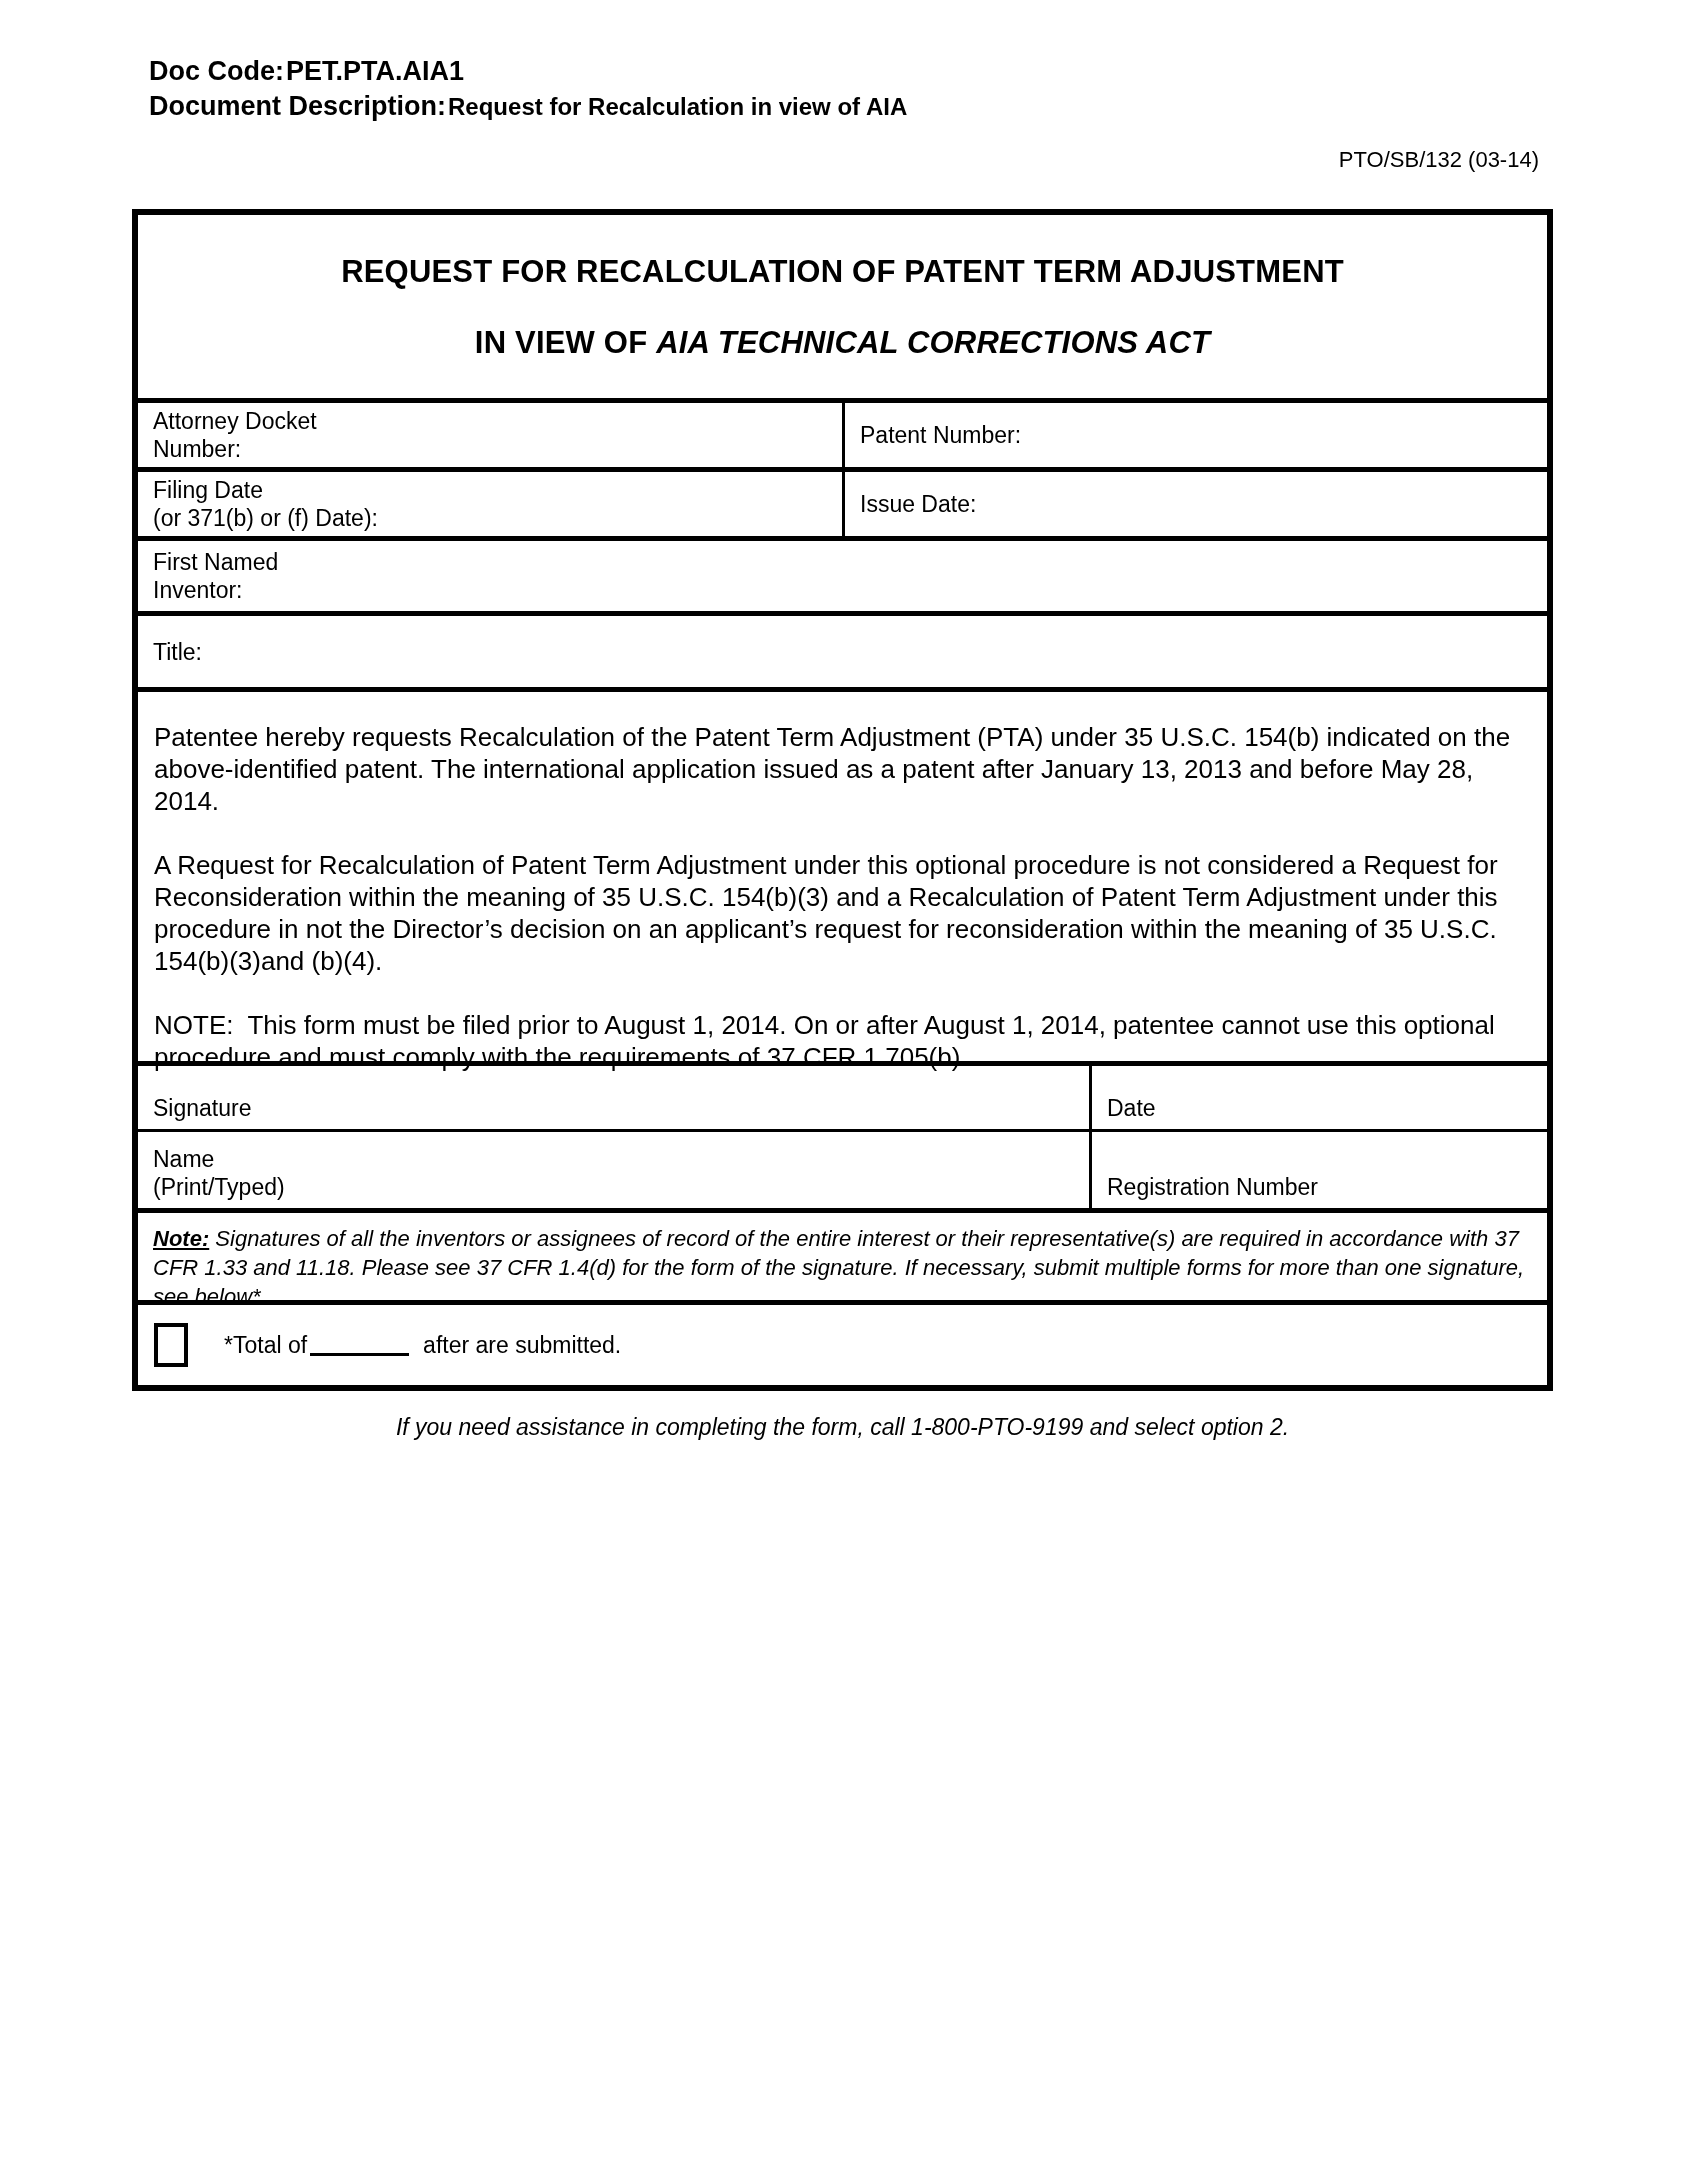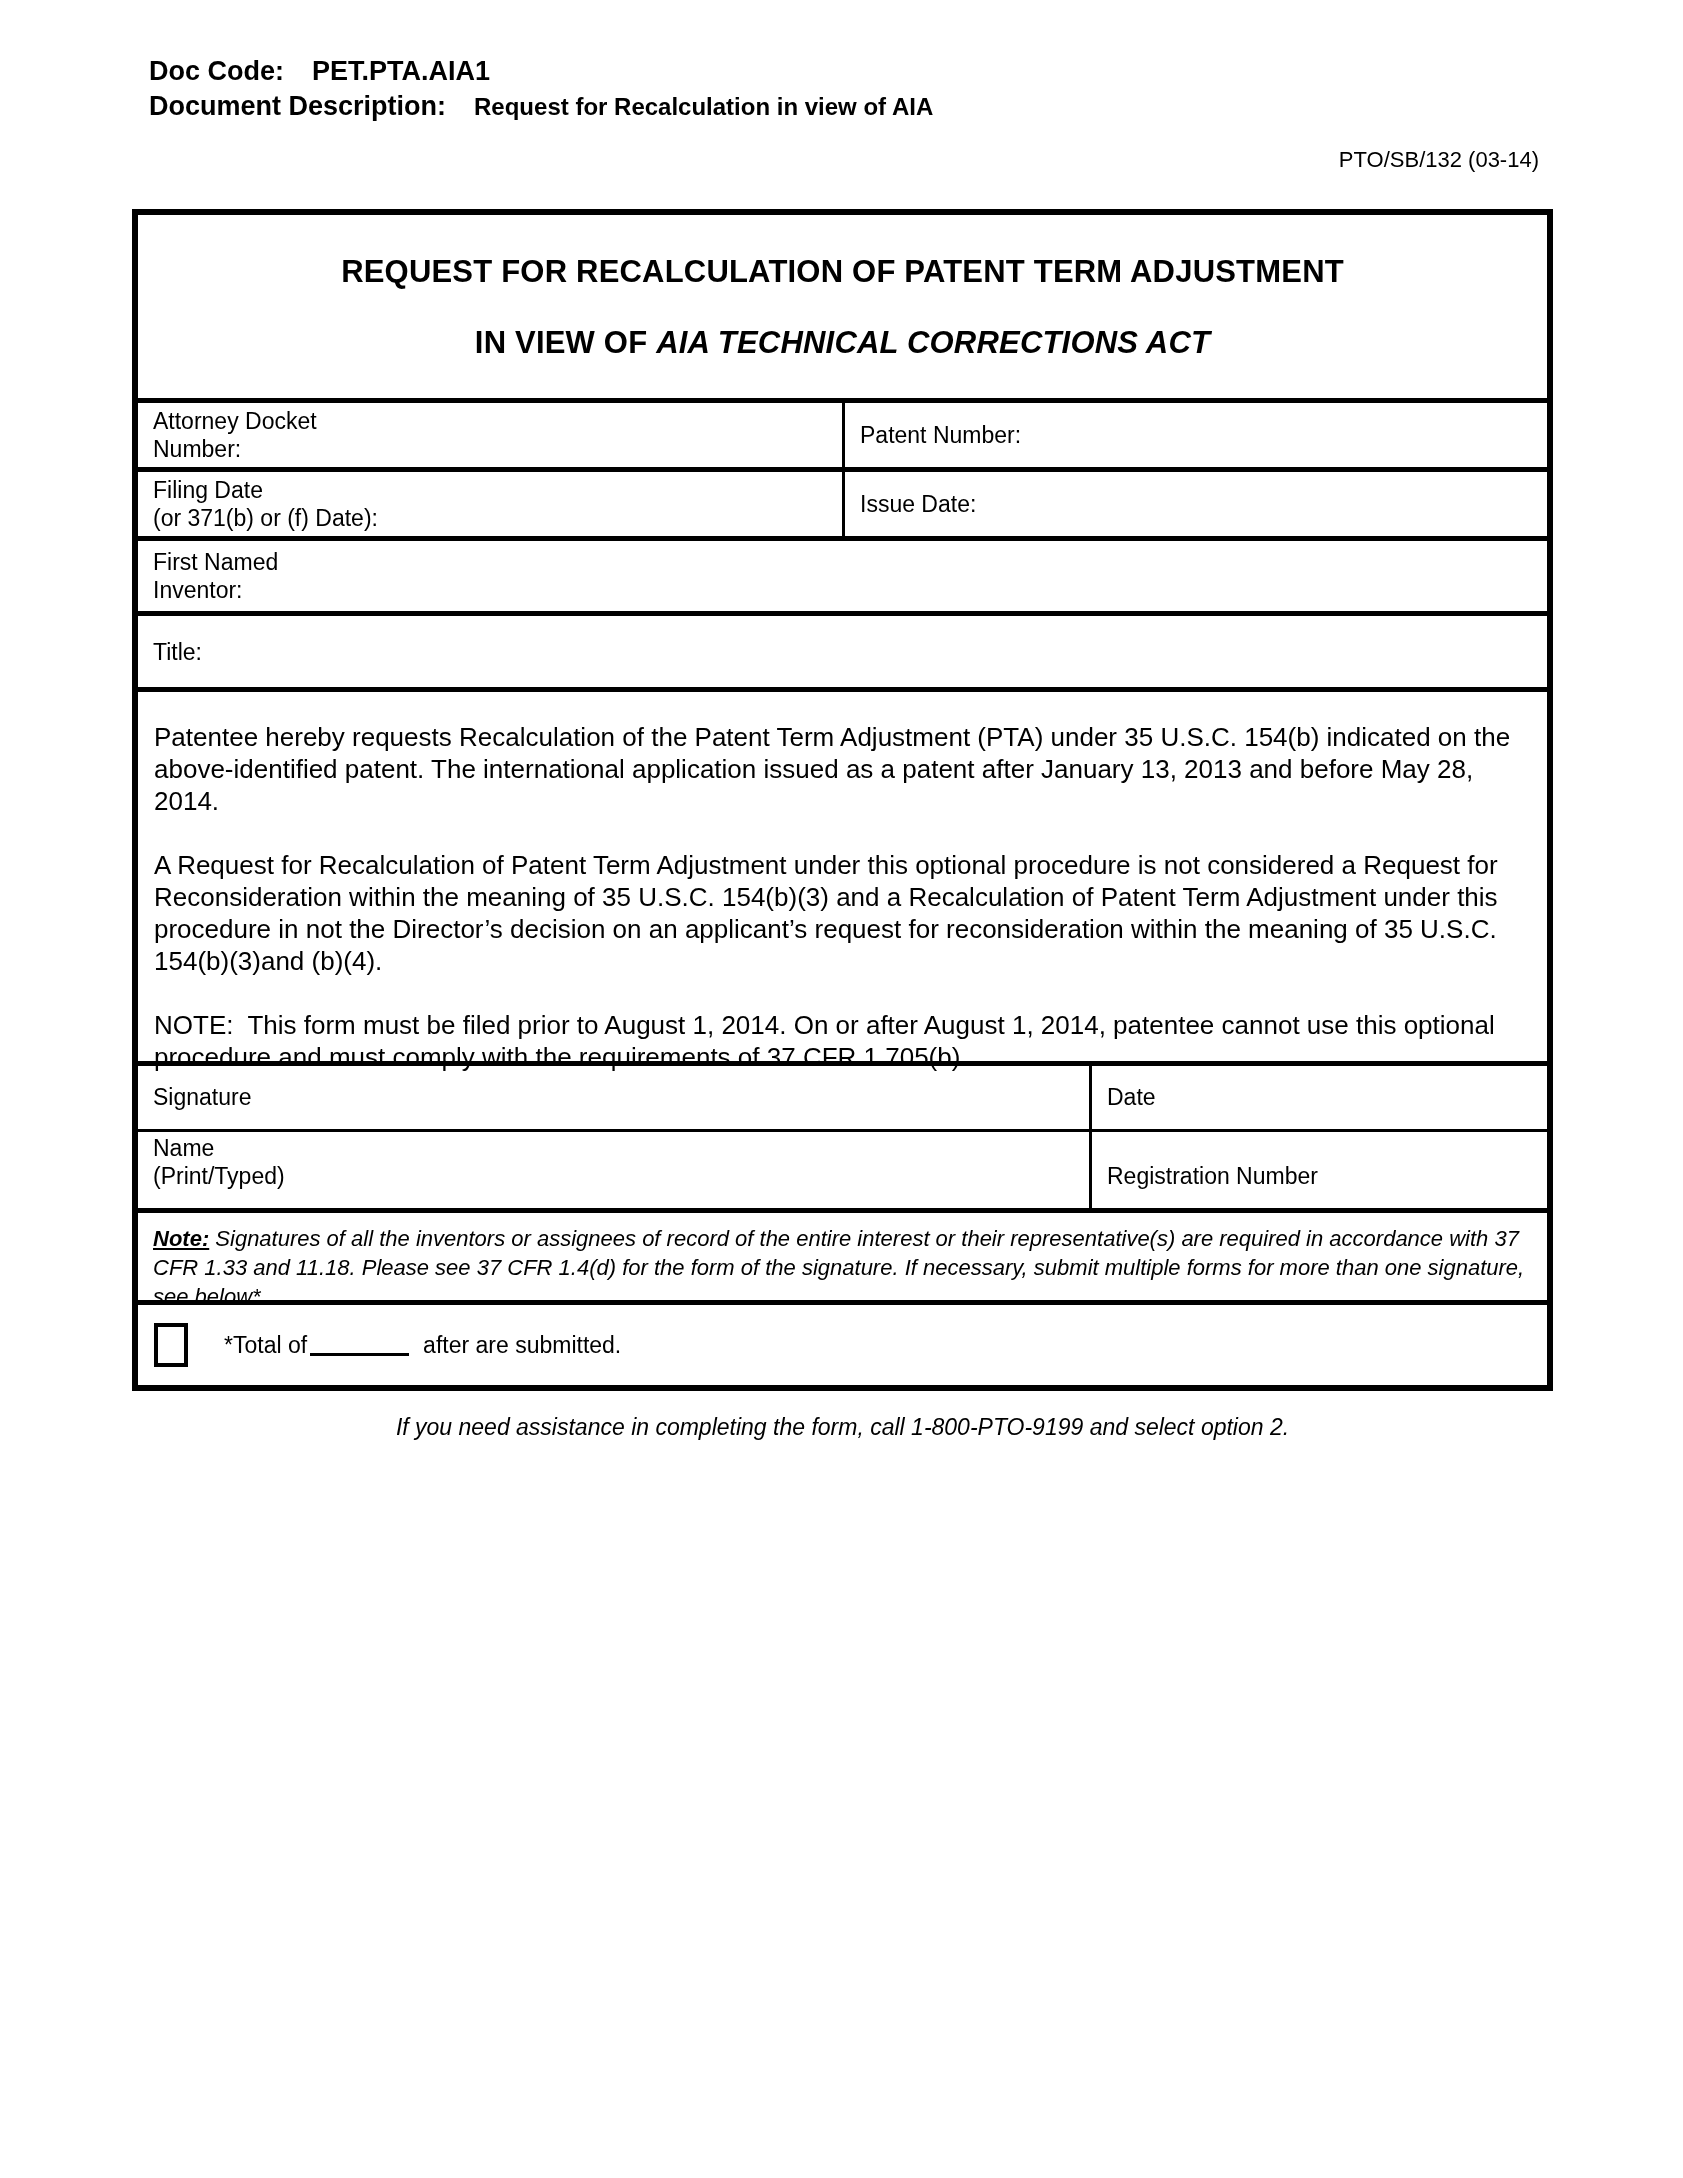--- a/index.html
+++ b/index.html
@@ -16,21 +16,21 @@
   
   .doc-header {
     position: absolute;
     left: 149px;
     top: 54px;
     font-size: 27px;
     font-weight: bold;
     line-height: 35px;
     white-space: nowrap;
   }
-  .doc-header .val { margin-left: 28px; }
+  .doc-header .val { margin-left: 2px; }
   .doc-header .desc-val { font-size: 24px; }
   .form-number {
     position: absolute;
     top: 147px;
     right: 144px;
     font-size: 22px;
     font-weight: normal;
   }
 
   
@@ -67,21 +67,21 @@
   .sec-title em { font-style: italic; }
 
   
   .row { display: flex; }
   .row .cell {
     display: flex;
     align-items: center;
     padding-left: 15px;
     box-sizing: border-box;
   }
-  .row .cell.bottom { align-items: flex-end; padding-bottom: 18px; }
+  .row .cell.bottom { align-items: flex-end; padding-bottom: 7px; }
   .cell-l { flex: 0 0 704px; }
   .cell-l-wide { flex: 0 0 951px; }
   .cell-r { flex: 1 1 auto; border-left: 3px solid #000; }
   .lbl {
     font-size: 23px;
     line-height: 28px;
     white-space: pre-line;
   }
   .h-row1 { height: 64px; justify-content: flex-end; }
   .h-row2 { height: 64px; }

